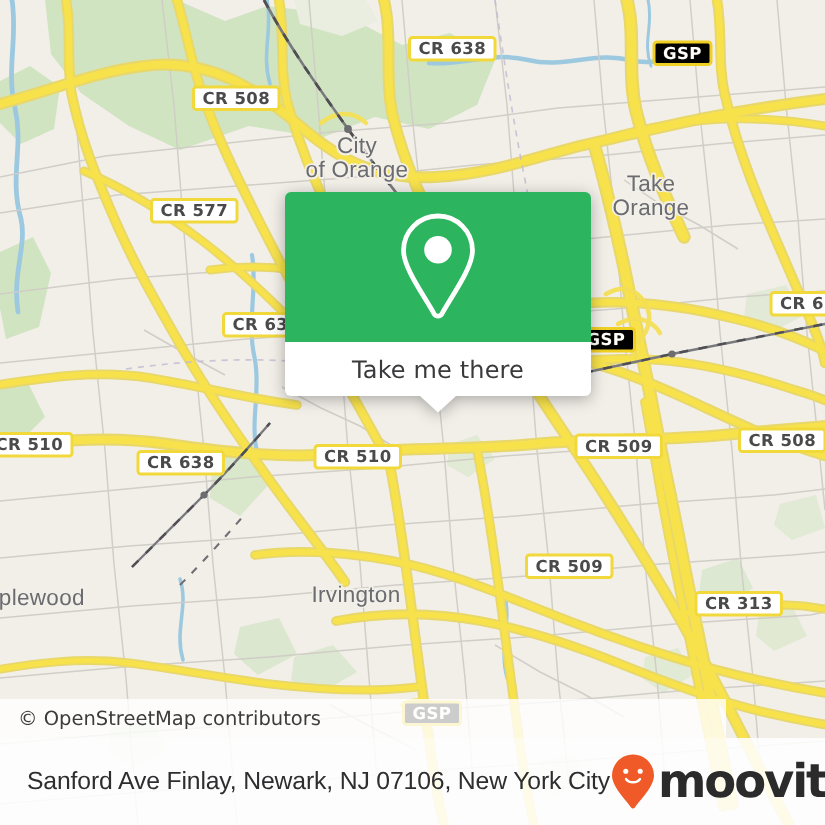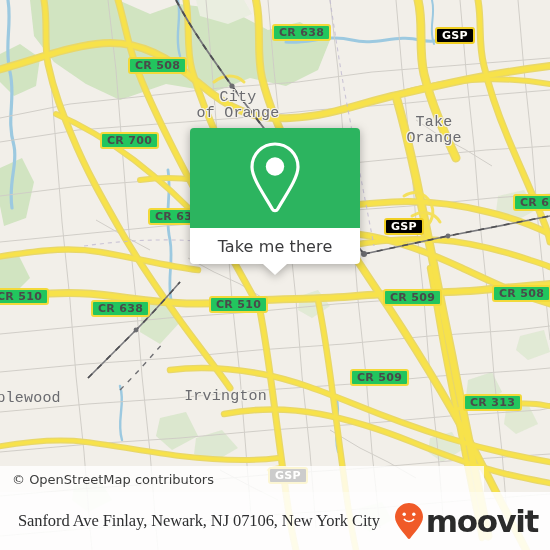--- a/index.html
+++ b/index.html
@@ -34,21 +34,21 @@
     left: 0; top: 0;
     width: 550px;
     height: 550px;
     display: block;
   }
 
   
   .place-label {
     position: absolute;
     color: #6b6b70;
-    font-family: Liberation Mono, monospace;
+    font-family: Liberation Sans, sans-serif;
     font-size: 15px;
     line-height: 16px;
     letter-spacing: 0.2px;
     text-align: center;
     white-space: pre;
     text-shadow:
        1.2px 0 0 rgba(242,239,233,.9), -1.2px 0 0 rgba(242,239,233,.9),
        0 1.2px 0 rgba(242,239,233,.9), 0 -1.2px 0 rgba(242,239,233,.9),
        1px 1px 0 rgba(242,239,233,.9), -1px -1px 0 rgba(242,239,233,.9),
        1px -1px 0 rgba(242,239,233,.9), -1px 1px 0 rgba(242,239,233,.9);
@@ -56,21 +56,21 @@
   }
 
   
   .shield {
     position: absolute;
     box-sizing: border-box;
     height: 17px;
     padding: 0 5px;
     border: 2px solid #f2d93b;
     border-radius: 3px;
-    background: #22c55e;
+    background: #ffffff;
     color: #4a4a4a;
     font-family: "DejaVu Sans", "Liberation Sans", sans-serif;
     font-size: 11px;
     font-weight: bold;
     line-height: 13px;
     letter-spacing: 0.3px;
     white-space: nowrap;
     text-align: center;
   }
   .shield.gsp {
@@ -78,21 +78,21 @@
     border-color: #f0cf23;
     color: #ffffff;
     text-shadow: 0 0 1px rgba(150,120,0,.35);
   }
 
   
   #popup {
     position: absolute;
     left: 190px;
     top: 128px;
-    width: 170px;
+    width: 204px;
     filter: drop-shadow(0 2px 5px rgba(0,0,0,.30));
   }
   #popup-head {
     height: 100px;
     background: #2cb45f;
     border-radius: 4px 4px 0 0;
     display: flex;
     align-items: center;
     justify-content: center;
   }
@@ -149,21 +149,21 @@
     width: 550px;
     height: 58px;
     background: rgba(255,255,255,.88);
     display: flex;
     align-items: center;
     box-sizing: border-box;
     padding: 0 12px 0 18px;
   }
   #address-text {
     color: #2e2e30;
-    font-family: Liberation Serif, serif;
+    font-family: Liberation Sans, sans-serif;
     font-size: 16.5px;
     letter-spacing: -0.1px;
     white-space: nowrap;
     flex: 0 0 auto;
   }
   #brand {
     margin-left: auto;
     display: flex;
     align-items: center;
     gap: 2px;
@@ -348,21 +348,21 @@
       <div class="place-label" style="left:386px; top:115px; width:96px;">Take
 Orange</div>
       <div class="place-label" style="left:171px; top:389px; width:96px;text-align:right;">Irvington</div>
       <div class="place-label" style="left:-22px; top:391px; width:110px; text-align:left;">Maplewood</div>
     </div>
 
     <div>
       <div class="shield" style="left:272px; top:24px;">CR 638</div>
       <div class="shield gsp" style="left:435px; top:27px;">GSP</div>
       <div class="shield" style="left:128px; top:57px;">CR 508</div>
-      <div class="shield" style="left:100px; top:132px;">CR 700</div>
+      <div class="shield" style="left:100px; top:132px;">CR 577</div>
       <div class="shield" style="left:148px; top:208px;">CR 638</div>
       <div class="shield" style="left:513px; top:194px;">CR 659</div>
       <div class="shield gsp" style="left:384px; top:218px;">GSP</div>
       <div class="shield" style="left:-10px; top:288px;">CR 510</div>
       <div class="shield" style="left:91px;  top:300px;">CR 638</div>
       <div class="shield" style="left:209px; top:296px;">CR 510</div>
       <div class="shield" style="left:383px; top:289px;">CR 509</div>
       <div class="shield" style="left:492px; top:285px;">CR 508</div>
       <div class="shield" style="left:350px; top:369px;">CR 509</div>
       <div class="shield" style="left:463px; top:394px;">CR 313</div>

